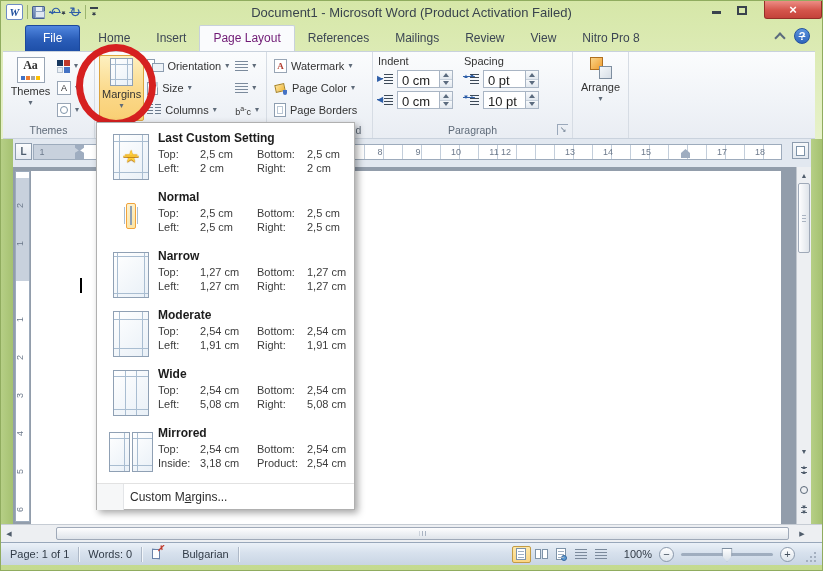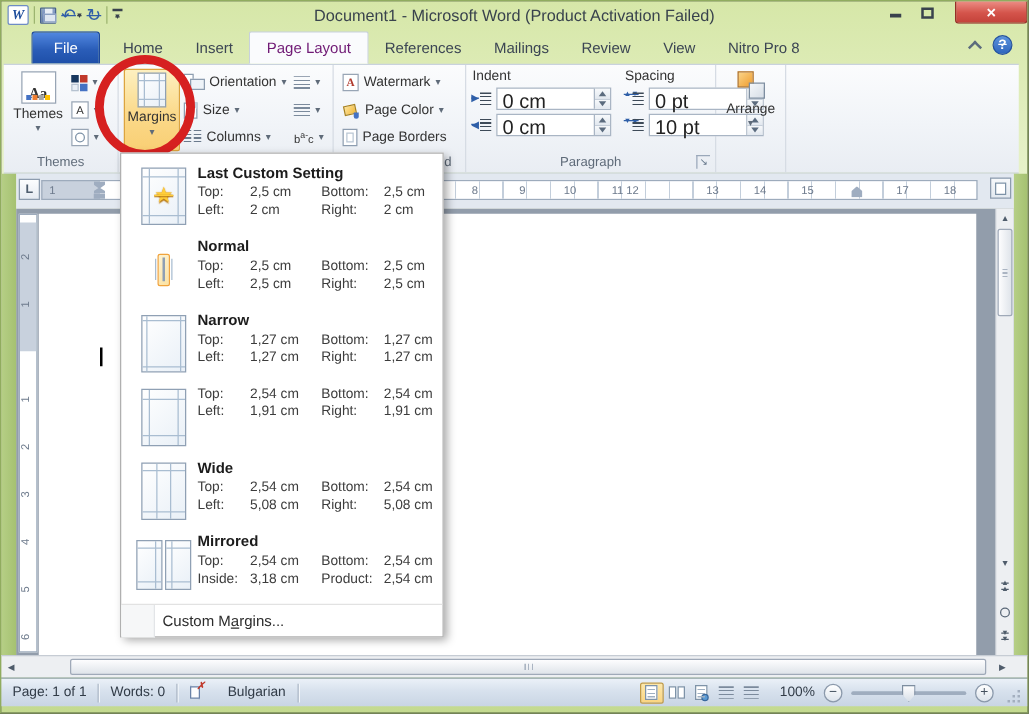--- a/index.html
+++ b/index.html
@@ -43,21 +43,21 @@
   .ribbon{position:absolute;top:50px;left:2px;right:7px;height:88px;display:flex;align-items:stretch;
     background:linear-gradient(180deg,#fbfcfd,#f1f4f8 55%,#e9edf3);border:1px solid #c9d2dd;border-left:none;border-right:none}
   .rgroup{position:relative;display:flex;padding:3px 4px 17px 4px;border-right:1px solid #d6dce4}
   .glabel{position:absolute;left:0;right:0;bottom:2px;text-align:center;font-size:10.5px;color:#5f6b79;white-space:nowrap}
   .bigbtn{width:47px;display:flex;flex-direction:column;align-items:center;padding-top:2px;gap:2px;font-size:11px;color:#333}
   .hl-orange{background:linear-gradient(180deg,#fdf0c0,#fbd98a 55%,#f9cf74);border:1px solid #dca43f;border-radius:2px}
   .srow{height:22px;display:flex;align-items:center;gap:4px;font-size:11px;color:#333;padding:0 3px;white-space:nowrap}
   .dd{font-size:8px;color:#5f6b79;line-height:8px}
   .rcol{display:flex;flex-direction:column;justify-content:flex-start}
   
-  .ic-themes{width:28px;height:26px;border:1px solid #98a5b5;background:#fff;position:relative;display:flex;align-items:flex-end;justify-content:center;
+  .ic-themes{width:28px;height:26px;border:1px solid #98a5b5;background:#fff;position:relative;display:flex;align-items:flex-start;justify-content:center;
     font:bold 12px "Liberation Serif",serif;color:#333}
   .ic-themes i{position:absolute;bottom:2px;left:3px;display:flex;gap:1px}
   .ic-themes i s{width:4px;height:4px;display:block}
   .ic-tcolors{width:13px;height:13px;display:grid;grid-template-columns:6px 6px;gap:1px}
   .ic-tcolors s{width:6px;height:6px}
   .boxic{width:14px;height:14px;border:1px solid #98a5b5;background:#fff;display:flex;align-items:center;justify-content:center;font-size:9px;color:#333}
   .circ{width:8px;height:8px;border:1.5px solid #7e93a8;border-radius:50%}
   .micon{position:relative;width:36px;height:46px;border:1px solid #8fa0b4;background:linear-gradient(135deg,#ffffff,#e9f0f7)}
   .micon .vl{position:absolute;top:0;bottom:0;width:1px;background:#a9bdd1}
   .micon .hl{position:absolute;left:0;right:0;height:1px;background:#a9bdd1}
@@ -90,21 +90,21 @@
   .ic-ind s{position:absolute;left:0;top:2px;font-size:8px;color:#2f5fa8;line-height:8px}
   .ic-sp{width:16px;height:12px;position:relative}
   .ic-sp i{position:absolute;right:0;top:1px;width:9px;height:10px;background:repeating-linear-gradient(180deg,#3d4a58 0 1px,transparent 1px 3px)}
   .ic-sp s{position:absolute;left:0;top:0;display:flex;flex-direction:column;font-size:6px;line-height:6px;color:#2f5fa8}
   .ic-arrange{width:22px;height:22px;position:relative}
   .ic-arrange s{position:absolute;width:13px;height:13px}
   .ic-arrange s:first-child{left:0;top:0;background:linear-gradient(135deg,#fad488,#ef9c2e);border:1px solid #b06f1f}
   .ic-arrange s:last-child{right:0;bottom:0;background:linear-gradient(135deg,#f4f7fa,#d7dee6);border:1px solid #7e8ea0}
   .hdr{font-size:11px;color:#333;margin:0 0 3px 1px}
   .prow{display:flex;align-items:center;gap:4px;margin-bottom:3px}
-  .inputbox{display:flex;width:92px;height:18px;border:1px solid #a9b5c4;background:#fff;font-size:16px}
+  .inputbox{display:flex;width:56px;height:18px;border:1px solid #a9b5c4;background:#fff;font-size:13px}
   .ival{flex:1;padding:2px 0 0 4px;color:#222}
   .spin{width:13px;border-left:1px solid #a9b5c4;display:flex;flex-direction:column}
   .spin s{flex:1;display:flex;align-items:center;justify-content:center;background:linear-gradient(#f7f9fb,#e2e8ef)}
   .spin s:first-child{border-bottom:1px solid #c6cfda}
   .tri-u{width:0;height:0;border-left:3px solid transparent;border-right:3px solid transparent;border-bottom:4px solid #5b6b7e}
   .tri-d{width:0;height:0;border-left:3px solid transparent;border-right:3px solid transparent;border-top:4px solid #5b6b7e}
   .launcher{position:absolute;right:4px;bottom:3px;width:11px;height:11px;border-top:1px solid #9aa8ba;border-left:1px solid #9aa8ba;
     font-size:8px;line-height:10px;color:#67788c;text-align:center}
   
   .strip-l{position:absolute;left:0;top:138px;bottom:46px;width:12px;background:linear-gradient(90deg,#b6cf86,#a5c171)}
@@ -650,20 +650,21 @@
     <div class="mi">
       <div class="miconwrap">
           <span class="micon i3">
         <i class="vl v1"></i>
             <i class="vl v2"></i>
             <i class="hl h1"></i>
             <i class="hl h2"></i>
           </span>
         </div>
       <div class="mtext">
+        <div class="mname">Moderate</div>
         <div class="mrow">
             <span>Top:</span>
             <span>2,54 cm</span>
             <span>Bottom:</span>
             <span>2,54 cm</span>
           </div>
         <div class="mrow">
             <span>Left:</span>
             <span>1,91 cm</span>
             <span>Right:</span>

